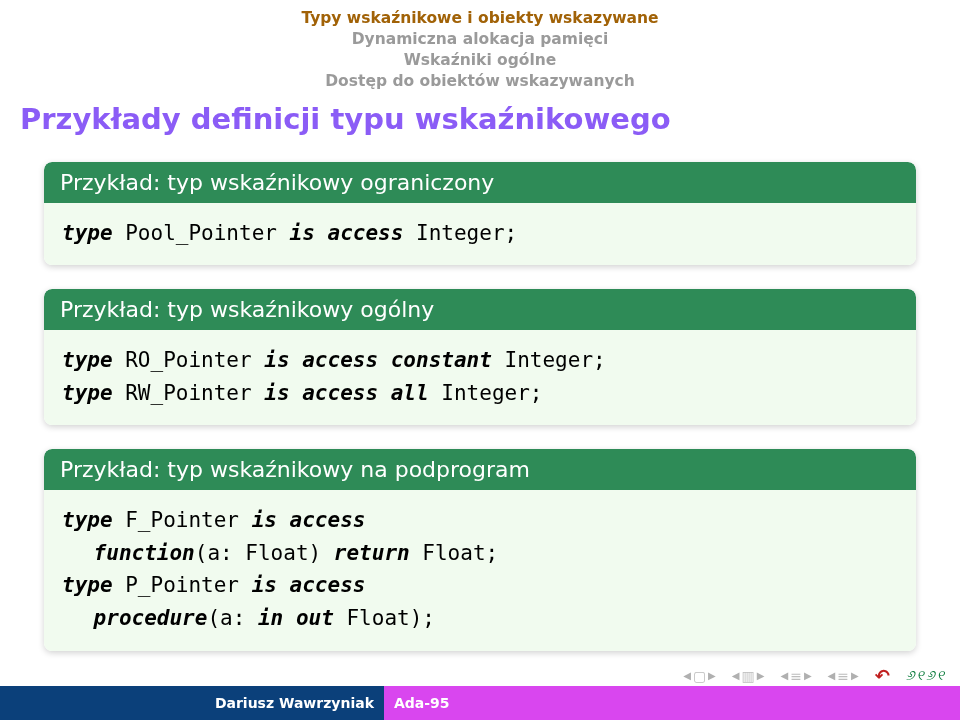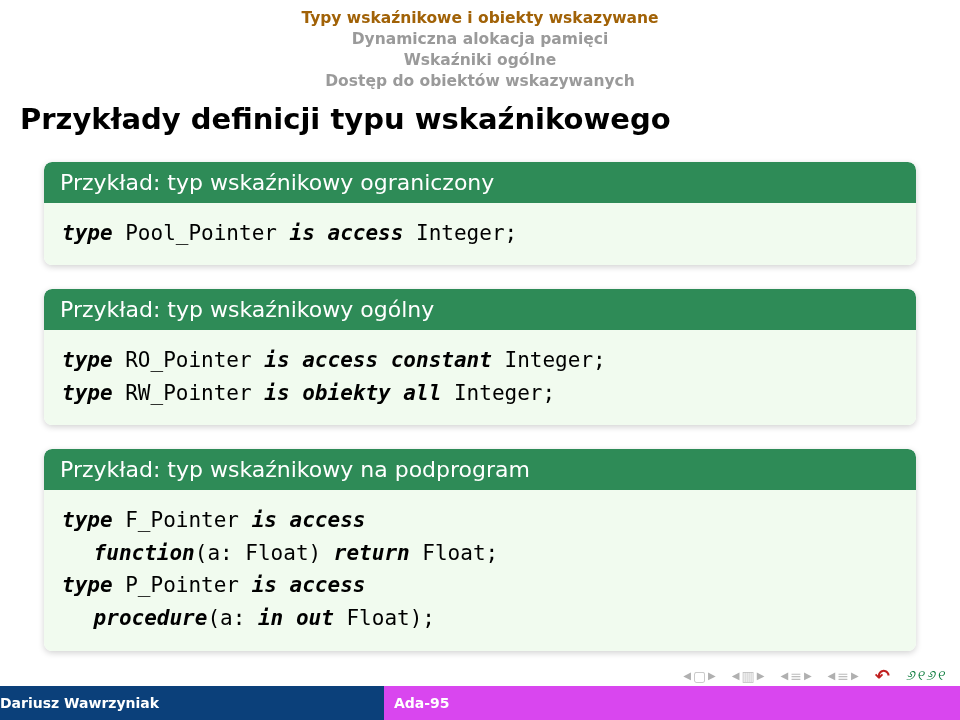--- a/index.html
+++ b/index.html
@@ -4,32 +4,32 @@
 <style>
   * { box-sizing: border-box; margin: 0; padding: 0; }
   html, body { width: 960px; height: 720px; font-family: "DejaVu Sans", "Arial", sans-serif; background: #fff; overflow: hidden; }
   .slide { width: 960px; height: 720px; position: relative; display: flex; flex-direction: column; }
 
   .header-block { padding: 8px 0 0 0; }
   .crumbs { text-align: center; font-size: 15.5px; line-height: 1.35; }
   .crumbs .c0 { font-weight: bold; color: #a16207; }
   .crumbs .c1, .crumbs .c2, .crumbs .c3 { color: #9a9a9a; font-weight: bold; }
 
-  .title { font-size: 29px; font-weight: bold; color: #000000; padding: 10px 20px 10px 20px; }
+  .title { font-size: 29px; font-weight: bold; color: #8b5cf6; padding: 10px 20px 10px 20px; }
 
   .content { flex: 1; padding: 16px 44px 0 44px; }
 
   .block { margin-bottom: 24px; border-radius: 8px; overflow: hidden; box-shadow: 0 2px 6px rgba(0,0,0,0.18); }
   .block-head { background: #2e8b57; color: #fff; font-size: 22px; padding: 8px 16px; border-top-left-radius: 8px; border-top-right-radius: 8px; }
   .block-body { background: #f1fbef; padding: 14px 18px 16px 18px; font-family: "DejaVu Sans Mono", "Courier New", monospace; font-size: 21px; line-height: 1.55; white-space: pre; }
   .kw { font-weight: bold; font-style: italic; }
   .indent { padding-left: 2.5ch; }
 
   .footer { height: 34px; background:#0b407a; color:#fff; position:absolute; bottom:0; left:0; right:0; display:flex; align-items:center; font-size:14px; }
-  .footer-left { width: 40%; text-align:left; padding-right: 10px; font-weight: bold; }
+  .footer-left { width: 40%; text-align:right; padding-right: 10px; font-weight: bold; }
   .footer-right { width: 60%; text-align:left; padding-left: 10px; background:#d946ef; height:100%; display:flex; align-items:center; font-weight:bold; }
 
   .navbar { position:absolute; bottom:34px; right:14px; display:flex; gap:16px; align-items:center; color:#9a9a9a; font-size:14px; }
   .nav-group { display:flex; align-items:center; gap:2px; }
   .nav-icon { color:#bdbdbd; }
   .nav-chev { color:#b0b0b0; font-size:10px; }
   .reload { color:#c02020; font-size:18px; font-weight:bold; }
   .curlies { color:#087a3a; font-size:14px; letter-spacing:2px; font-family:"DejaVu Sans Mono", monospace;font-style:italic; }
 </style>
 </head>
@@ -50,21 +50,21 @@
   <div class="content">
 
     <div class="block">
       <div class="block-head">Przykład: typ wskaźnikowy ograniczony</div>
       <div class="block-body"><span class="kw">type</span><span> Pool_Pointer </span><span class="kw">is access</span><span> Integer;</span></div>
     </div>
 
     <div class="block">
       <div class="block-head">Przykład: typ wskaźnikowy ogólny</div>
       <div class="block-body"><span class="kw">type</span><span> RO_Pointer </span><span class="kw">is access constant</span><span> Integer;</span>
-<span class="kw">type</span><span> RW_Pointer </span><span class="kw">is obiekty all</span><span> Integer;</span></div>
+<span class="kw">type</span><span> RW_Pointer </span><span class="kw">is access all</span><span> Integer;</span></div>
     </div>
 
     <div class="block">
       <div class="block-head">Przykład: typ wskaźnikowy na podprogram</div>
       <div class="block-body"><span class="kw">type</span><span> F_Pointer </span><span class="kw">is access</span>
 <span class="indent"><span class="kw">function</span><span>(a: Float) </span><span class="kw">return</span><span> Float;</span></span>
 <span class="kw">type</span><span> P_Pointer </span><span class="kw">is access</span>
 <span class="indent"><span class="kw">procedure</span><span>(a: </span><span class="kw">in out</span><span> Float);</span></span></div>
     </div>
 

